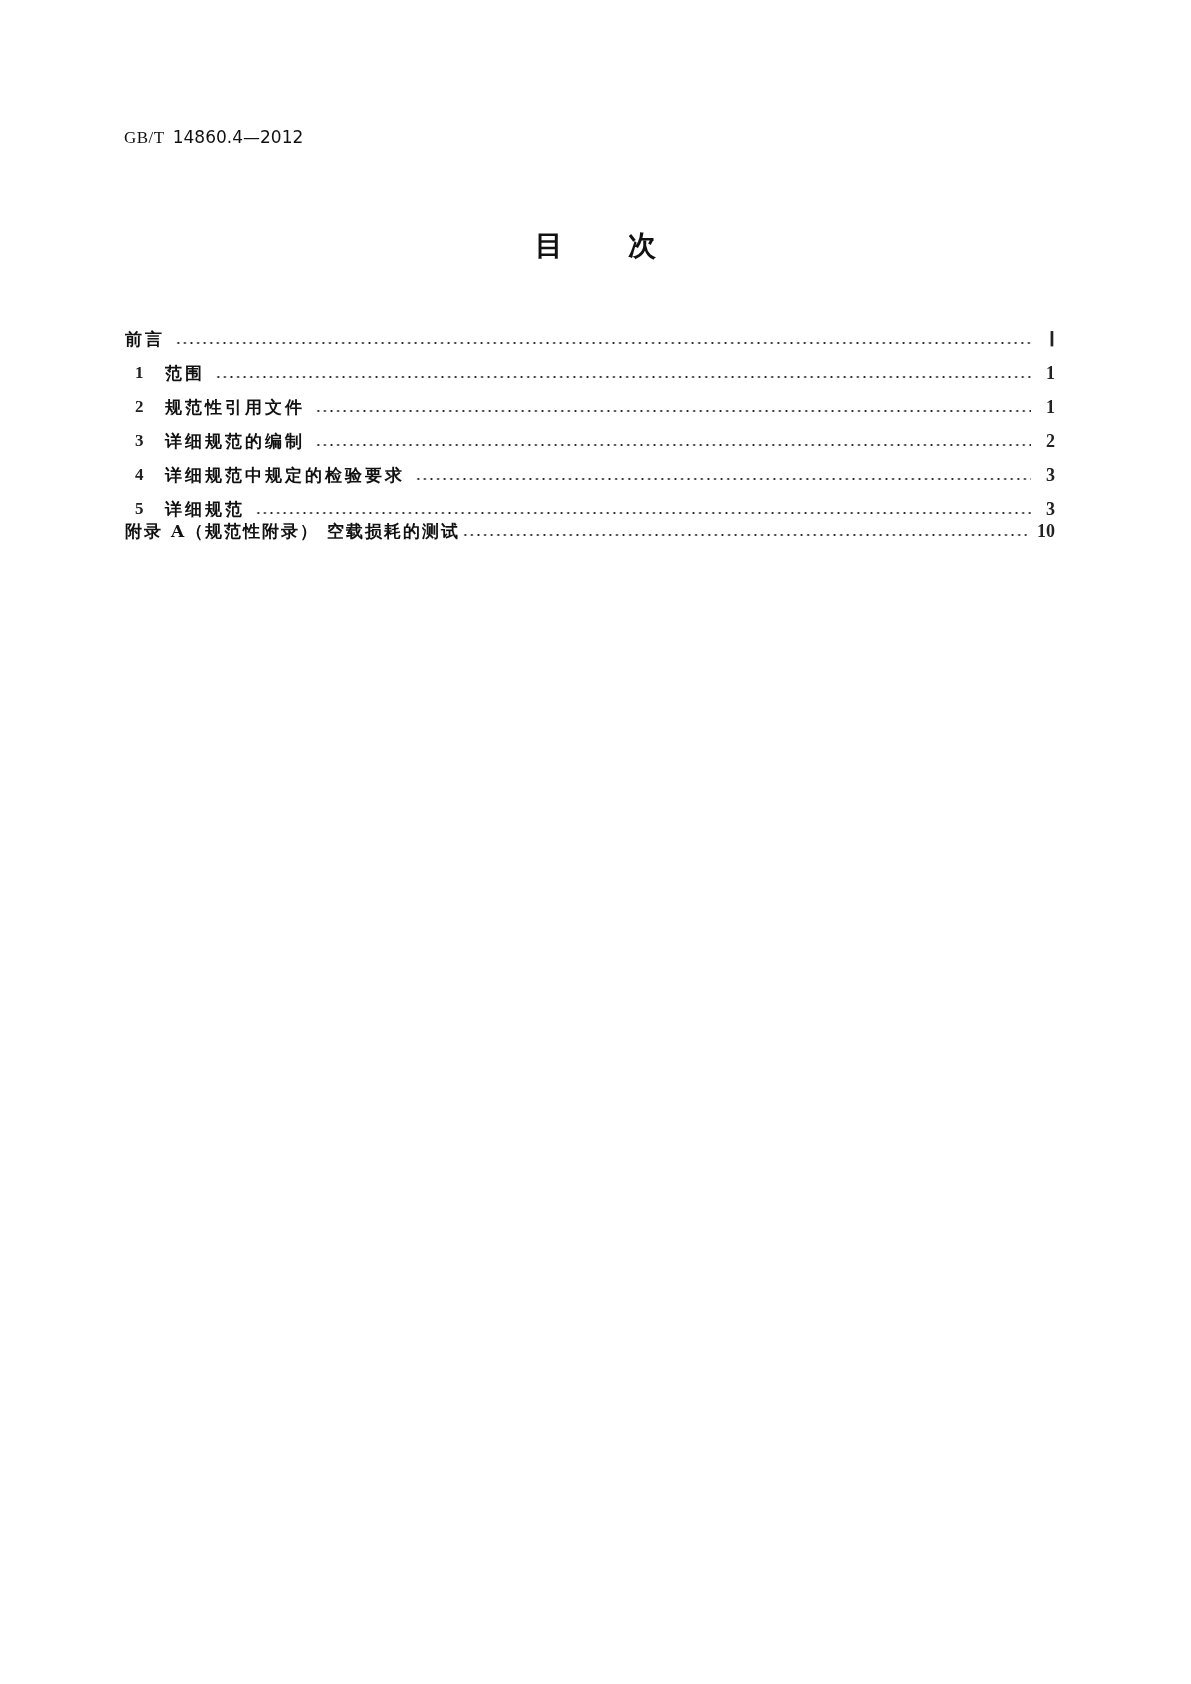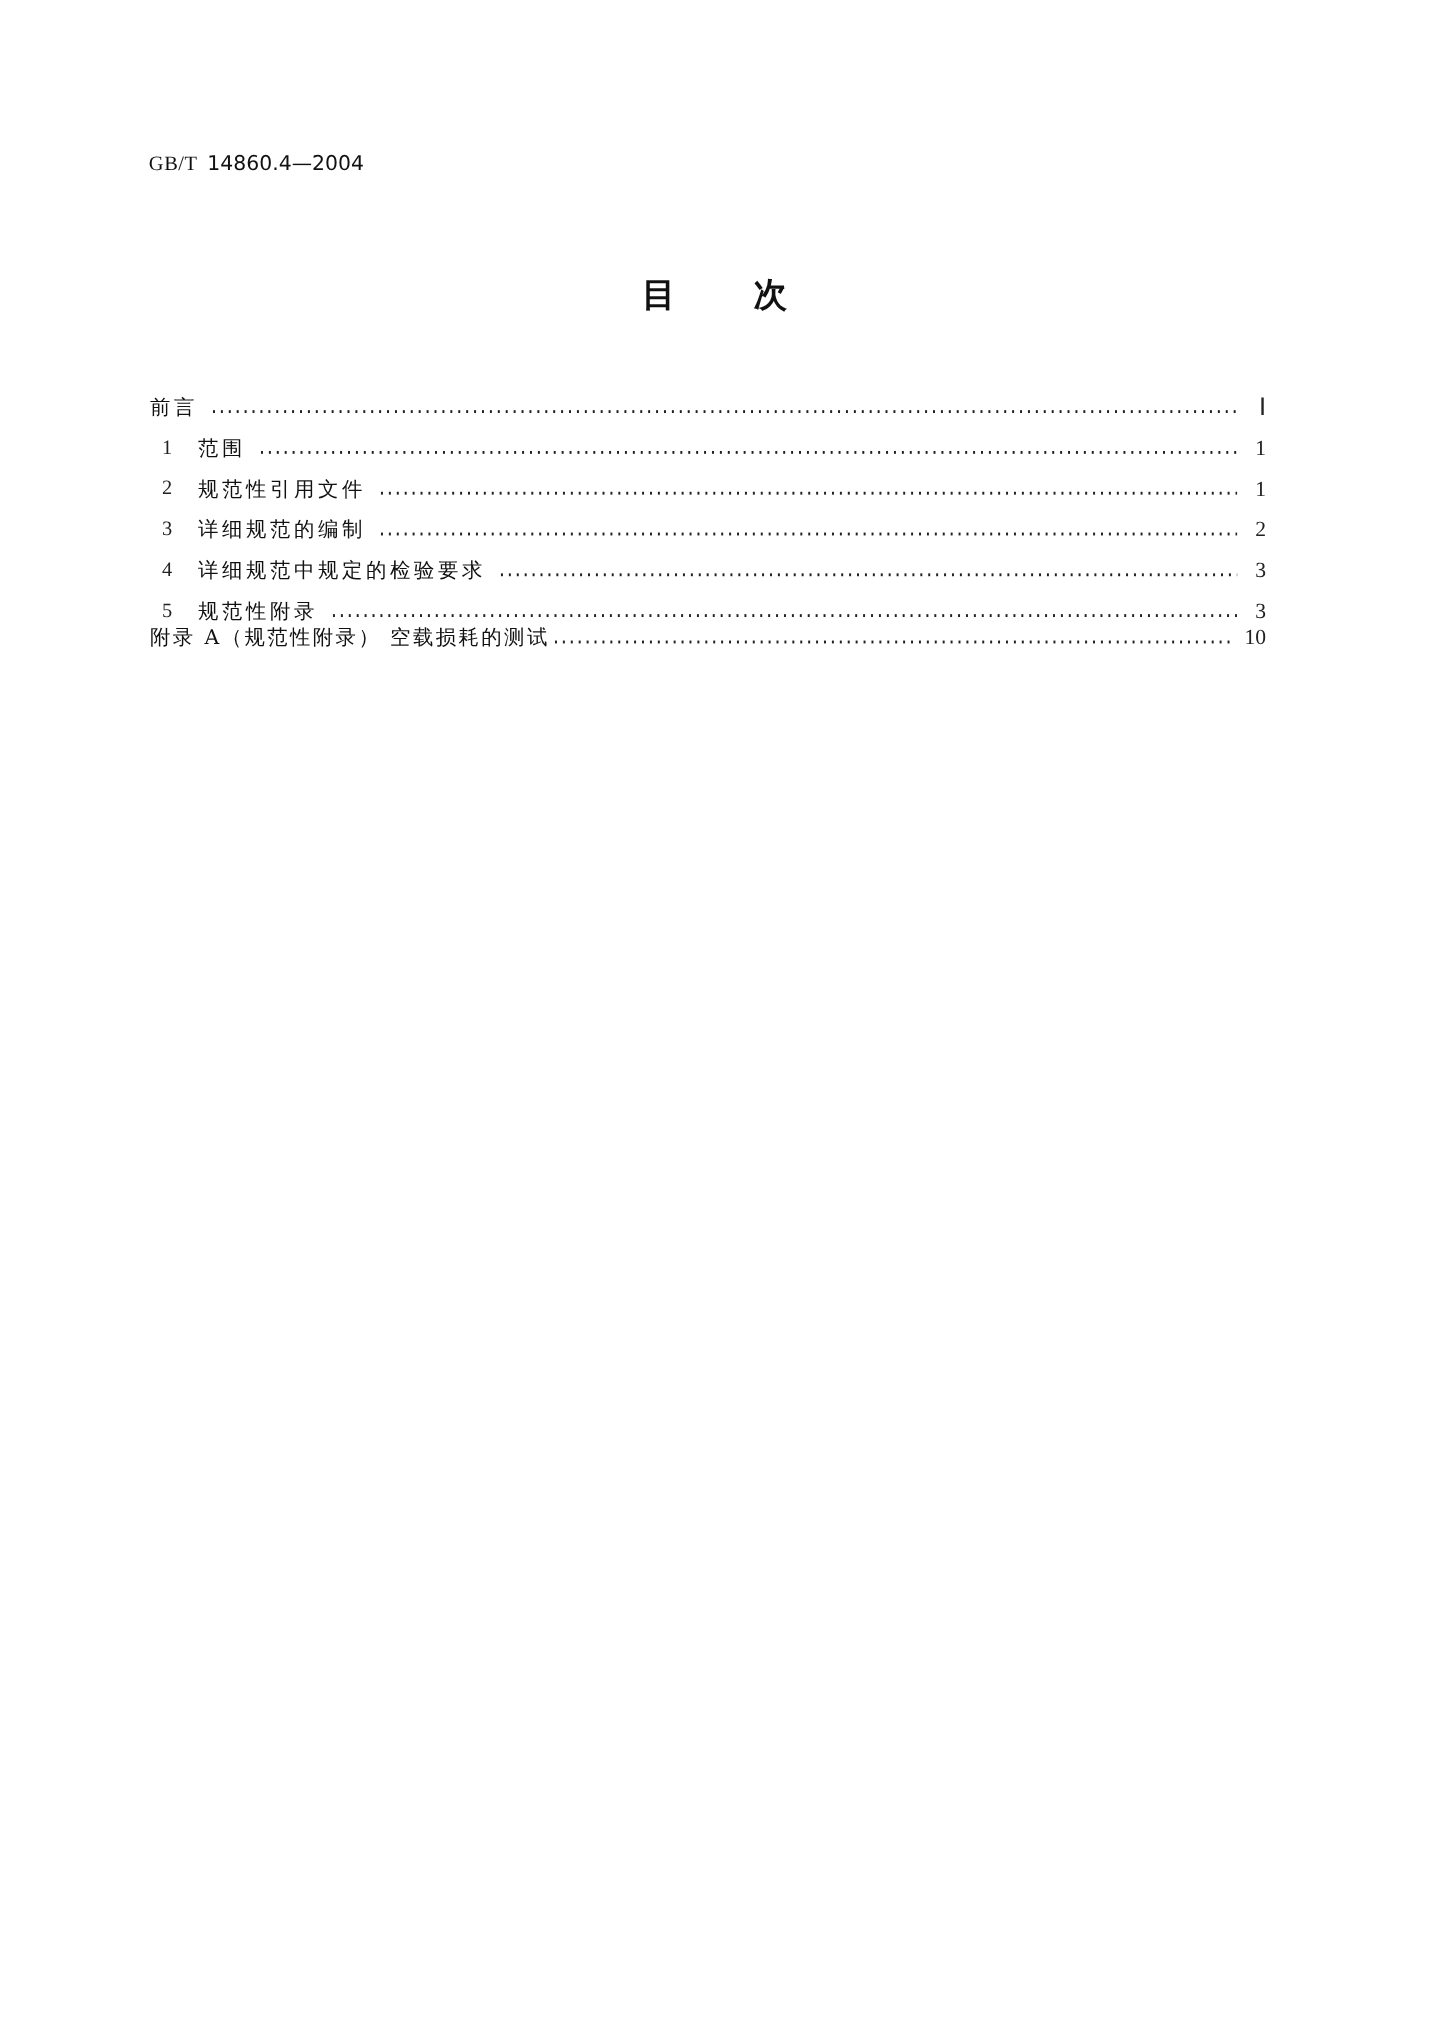--- a/index.html
+++ b/index.html
@@ -18,38 +18,39 @@
     .title span.c1 { position: absolute; left: 535px; }
     .title span.c2 { position: absolute; left: 628px; }
     .toc {
       position: absolute; left: 135px; top: 326px; width: 920px;
     }
     .row {
       position: absolute; left: 0; width: 920px; height: 26px;
       display: flex; align-items: center;
       font-family: "DejaVu Serif", serif; font-size: 17px;
       white-space: nowrap;
+      font-weight: bold;
     }
     .row .num { display: inline-block; width: 30px; font-family: "Liberation Serif", serif; font-size: 17px; color: #222; }
     .row .label { letter-spacing: 3px; }
     .row .leader {
       flex: 1; margin: 0 10px; height: 4px; align-self: center; margin-top: 8px;
       background-image: radial-gradient(circle, #222 0.9px, transparent 1.2px);
       background-size: 6.6px 4px; background-repeat: repeat-x; background-position: left center;
     }
     .row .page {
       display: inline-block; min-width: 14px; text-align: right;
       font-family: "Liberation Serif", serif; font-size: 18px; color: #222;
     }
   </style>
 </head>
 <body>
 
 <div class="header">
-  <span class="gb">GB/T</span><span class="num">14860.4—2004</span>
+  <span class="gb">GB/T</span><span class="num">14860.4—2012</span>
 </div>
 
 <div class="title">
   <span class="c1">目</span>
   <span class="c2">次</span>
 </div>
 
 <div class="toc">
   <div class="row" style="top:0px; left:-10px; width:930px;">
     <span class="label">前言</span>
@@ -75,21 +76,21 @@
     <span class="page">2</span>
   </div>
   <div class="row" style="top:136px;">
     <span class="num">4</span>
     <span class="label">详细规范中规定的检验要求</span>
     <span class="leader"></span>
     <span class="page">3</span>
   </div>
   <div class="row" style="top:170px;">
     <span class="num">5</span>
-    <span class="label">规范性附录</span>
+    <span class="label">详细规范</span>
     <span class="leader"></span>
     <span class="page">3</span>
   </div>
   <div class="row" style="top:192px; left:-10px; width:930px;">
     <span class="label" style="letter-spacing:2px;">附录 A（规范性附录） 空载损耗的测试</span>
     <span class="leader" style="margin-left:2px;"></span>
     <span class="page">10</span>
   </div>
 </div>
 

